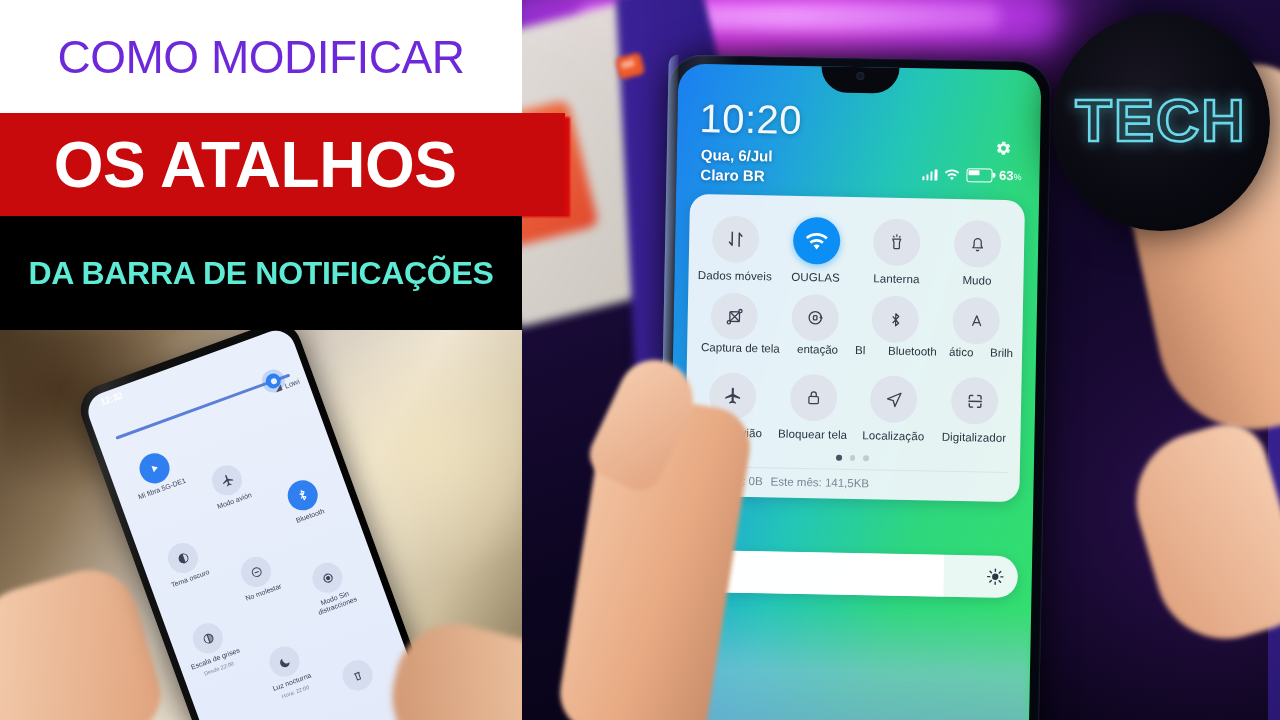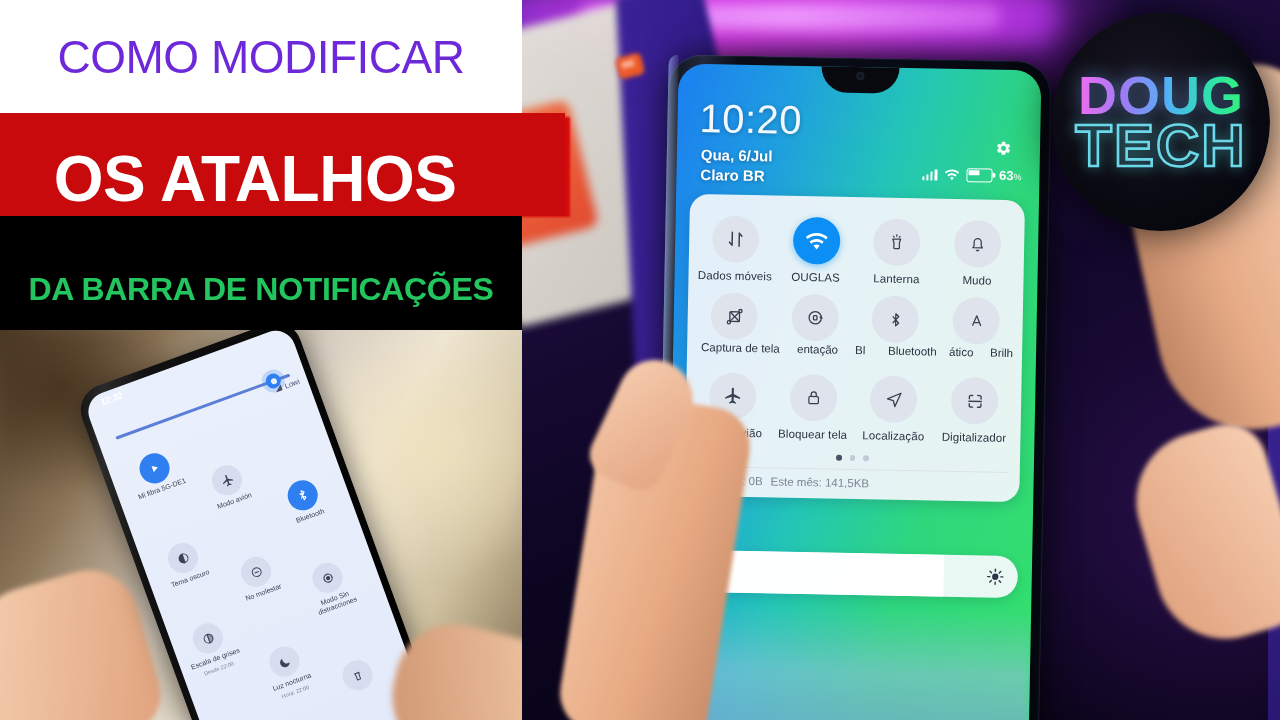--- a/index.html
+++ b/index.html
@@ -127,24 +127,24 @@
   .logo-tech{font-size:60px;font-weight:bold;letter-spacing:2px;line-height:.95;margin-top:-4px;
      color:transparent;-webkit-text-stroke:2.6px #6ad8e8;
      filter:drop-shadow(0 0 7px rgba(90,220,230,.75));text-align:right;}
 
   
   .tx-white{position:absolute;left:0;top:0;width:522px;height:113px;background:#fff;}
   .tx-white span{position:absolute;left:50%;top:50%;transform:translate(-50%,-50%);
      color:#6d28d9;font-size:46px;font-weight:normal;letter-spacing:-0.5px;white-space:nowrap;}
   .tx-red{position:absolute;left:0;top:113px;width:565px;height:103px;background:#c80a0d;}
   .tx-red span{position:absolute;left:255px;top:50%;transform:translate(-50%,-50%);
-     color:#fff;font-size:64px;font-weight:bold;letter-spacing:-0.5px;white-space:nowrap;margin-top:14px;}
+     color:#fff;font-size:64px;font-weight:bold;letter-spacing:-0.5px;white-space:nowrap;}
   .tx-black{position:absolute;left:0;top:216px;width:522px;height:114px;background:#000;}
   .tx-black span{position:absolute;left:50%;top:50%;transform:translate(-50%,-50%);
-     color:#22c55e;font-size:32px;font-weight:bold;letter-spacing:-0.3px;white-space:nowrap;margin-top:16px;}
+     color:#5eead4;font-size:32px;font-weight:bold;letter-spacing:-0.3px;white-space:nowrap;}
 
   
   .photo2{position:absolute;left:0;top:330px;width:522px;height:390px;overflow:hidden;
      background:linear-gradient(120deg,#4c3a26 0%,#8b7558 22%,#d8cfc2 45%,#efe6d4 60%,#cdbf9e 80%,#7d6c4e 100%);}
   .p2-blur{position:absolute;inset:0;background:
      radial-gradient(ellipse 180px 150px at 60px 60px, rgba(60,40,20,.75), rgba(0,0,0,0) 70%),
      radial-gradient(ellipse 200px 180px at 430px 120px, rgba(240,226,190,.85), rgba(0,0,0,0) 72%),
      radial-gradient(ellipse 160px 140px at 250px 330px, rgba(120,95,60,.5), rgba(0,0,0,0) 72%);
      filter:blur(7px);}
   .p2-phone{position:absolute;left:140px;top:12px;width:232px;height:430px;
@@ -376,21 +376,20 @@
 
       </div>
     </div>
 
     <div class="hand-l"></div>
     <div class="finger-l"></div>
     <div class="finger-r"></div>
   </div>
 
   <div class="logo">
-    <div class="logo-doug">DOUG</div>
     <div class="logo-tech">TECH</div>
   </div>
 
   <div class="tx-white">
     <span>COMO MODIFICAR</span>
   </div>
   <div class="tx-red">
     <span>OS ATALHOS</span>
   </div>
   <div class="tx-black">

